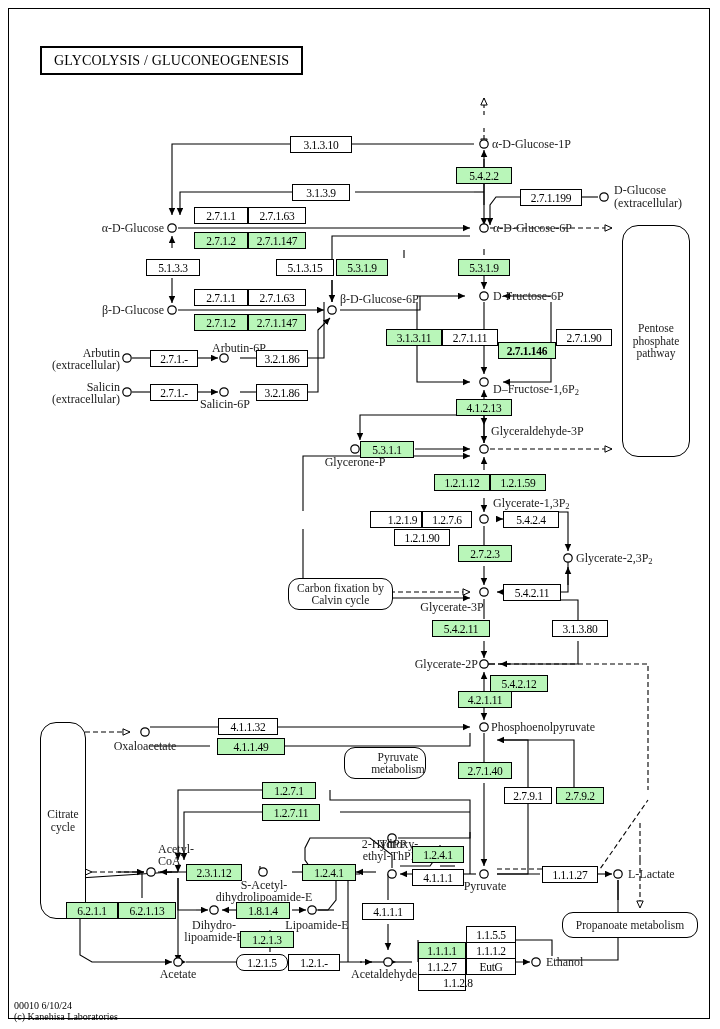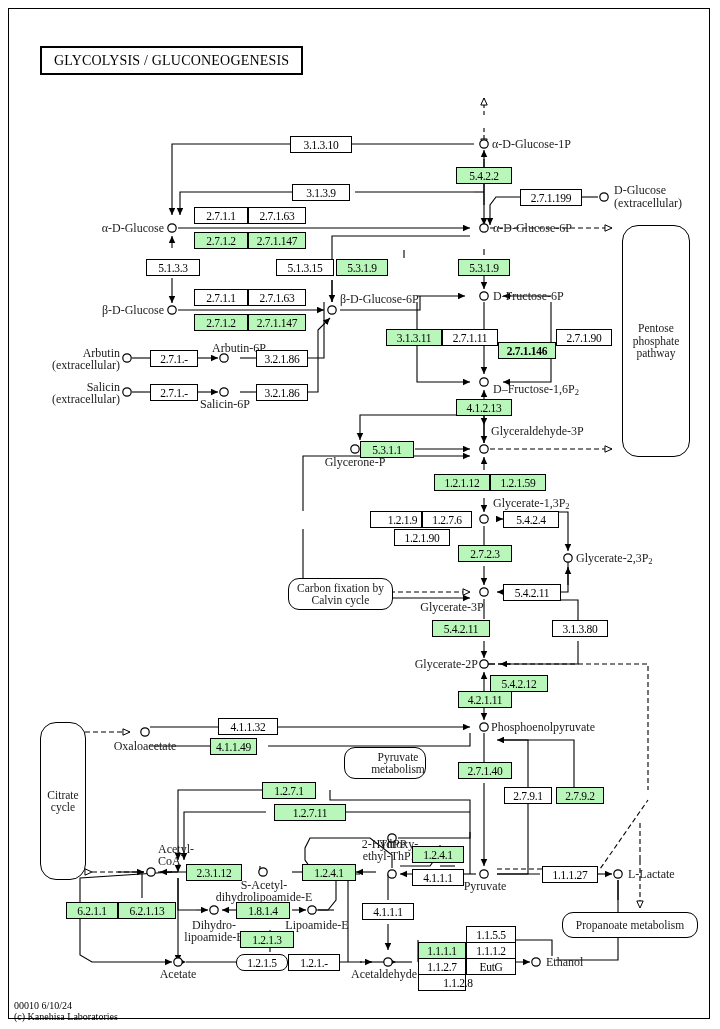--- a/index.html
+++ b/index.html
@@ -217,21 +217,21 @@
 
   <div id="title">GLYCOLYSIS / GLUCONEOGENESIS</div>
 
 
   <div class="maplabel tall" style="left:622px;top:225px;width:68px;height:232px;">Pentose phosphate pathway</div>
 
   <div class="maplabel" style="left:288px;top:578px;width:105px;height:32px;">Carbon fixation by Calvin cycle</div>
 
   <div class="maplabel" style="left:344px;top:747px;width:82px;height:32px;padding-left:26px;">Pyruvate metabolism</div>
 
-  <div class="maplabel tall" style="left:40px;top:722px;width:46px;height:158px;">Citrate cycle</div>
+  <div class="maplabel tall" style="left:40px;top:722px;width:46px;height:197px;">Citrate cycle</div>
 
   <div class="maplabel" style="left:562px;top:912px;width:136px;height:26px;">Propanoate metabolism</div>
 
   <svg style="position:absolute;left:0;top:0;width:720px;height:1029px;pointer-events:none;">
     <g fill="#fff" stroke="#000" stroke-width="1.2">
       <circle cx="484" cy="144" r="4.2"></circle>
       <circle cx="604" cy="197" r="4.2"></circle>
       <circle cx="172" cy="228" r="4.2"></circle>
       <circle cx="172" cy="310" r="4.2"></circle>
       <circle cx="484" cy="228" r="4.2"></circle>
@@ -341,28 +341,28 @@
   <div class="ebox hl" style="left:458px;top:545px;width:54px;">2.7.2.3</div>
   <div class="ebox" style="left:503px;top:584px;width:58px;">5.4.2.11</div>
 
   <div class="ebox hl" style="left:432px;top:620px;width:58px;">5.4.2.11</div>
   <div class="ebox hl" style="left:490px;top:635px;width:58px;margin-top:40px;">5.4.2.12</div>
   <div class="ebox" style="left:552px;top:620px;width:56px;">3.1.3.80</div>
 
   <div class="ebox hl" style="left:458px;top:691px;width:54px;">4.2.1.11</div>
 
   <div class="ebox" style="left:218px;top:718px;width:60px;">4.1.1.32</div>
-  <div class="ebox hl" style="left:210px;top:738px;width:47px;">4.1.1.49</div>
+  <div class="ebox hl" style="left:217px;top:738px;width:68px;">4.1.1.49</div>
 
   <div class="ebox hl" style="left:458px;top:762px;width:54px;">2.7.1.40</div>
   <div class="ebox" style="left:504px;top:787px;width:48px;">2.7.9.1</div>
   <div class="ebox hl" style="left:556px;top:787px;width:48px;">2.7.9.2</div>
 
   <div class="ebox hl" style="left:262px;top:782px;width:54px;">1.2.7.1</div>
-  <div class="ebox hl" style="left:262px;top:804px;width:72px;margin-left:12px;">1.2.7.11</div>
+  <div class="ebox hl" style="left:262px;top:804px;width:58px;">1.2.7.11</div>
 
   <div class="ebox hl" style="left:412px;top:846px;width:52px;">1.2.4.1</div>
   <div class="ebox" style="left:412px;top:869px;width:52px;">4.1.1.1</div>
 
   <div class="ebox hl" style="left:186px;top:864px;width:56px;">2.3.1.12</div>
   <div class="ebox hl" style="left:302px;top:864px;width:54px;">1.2.4.1</div>
   <div class="ebox hl" style="left:236px;top:902px;width:54px;">1.8.1.4</div>
 
   <div class="ebox hl" style="left:66px;top:902px;width:52px;">6.2.1.1</div>
   <div class="ebox hl" style="left:118px;top:902px;width:58px;">6.2.1.13</div>

